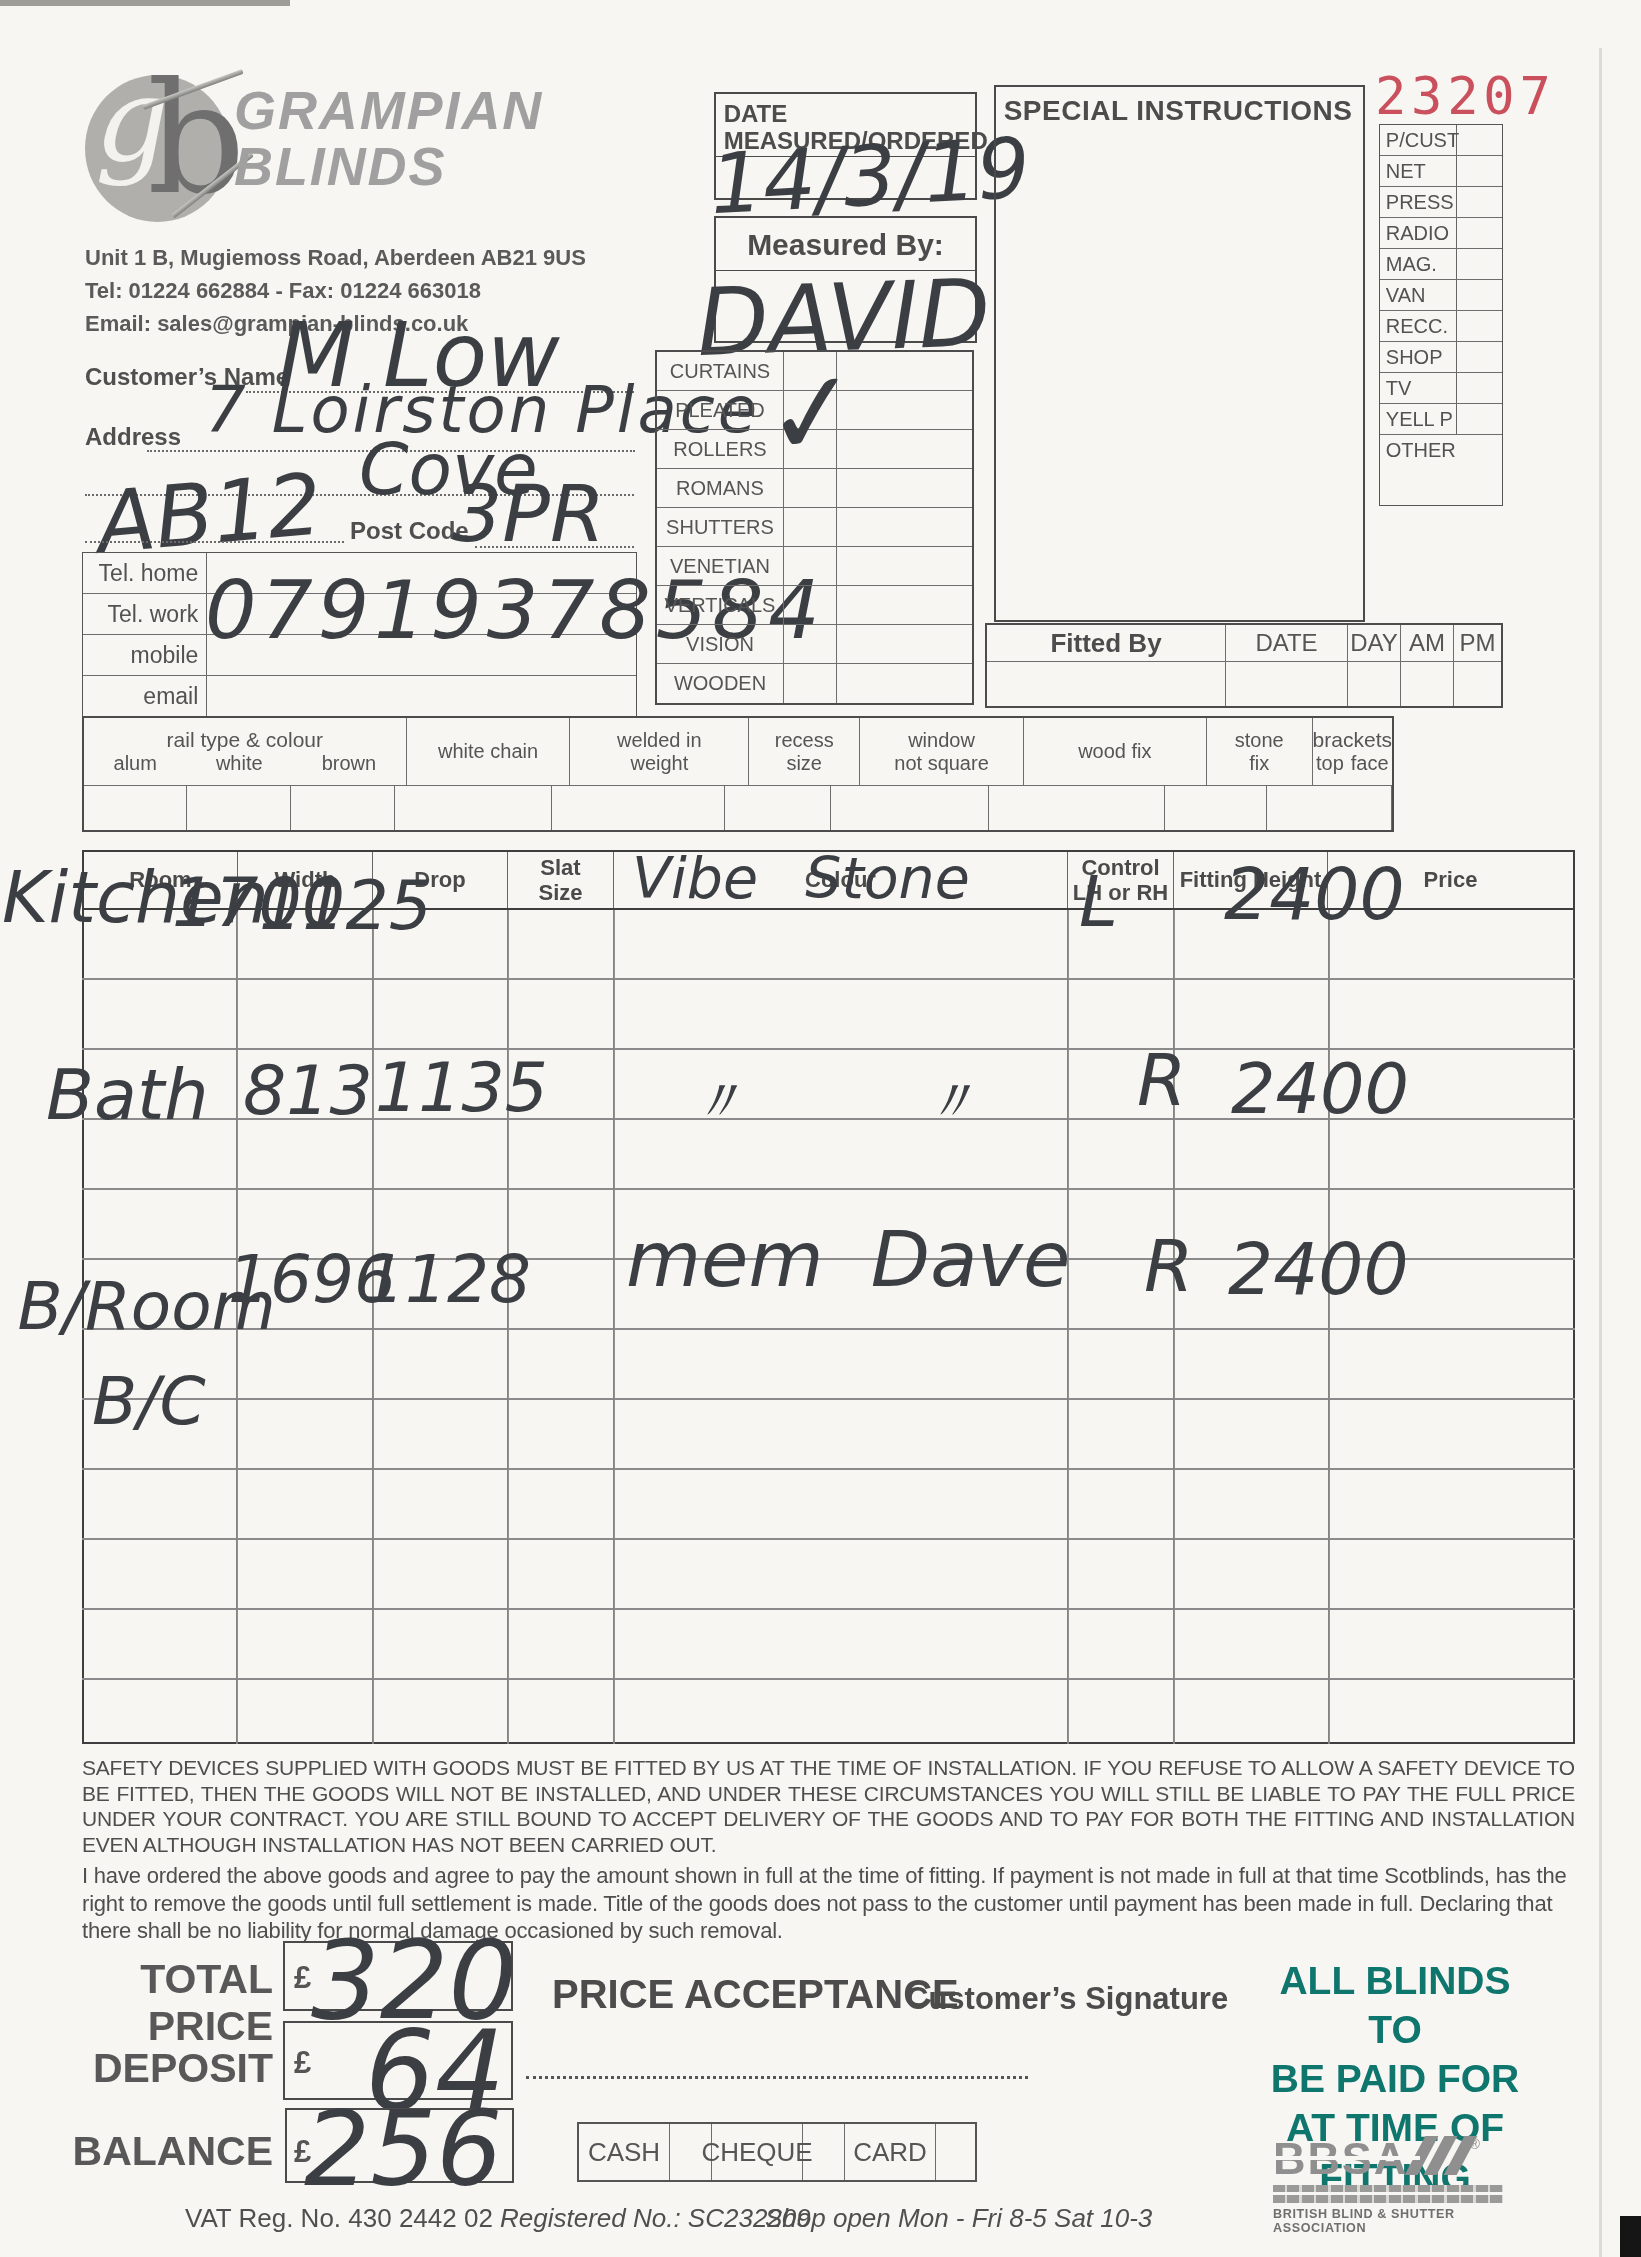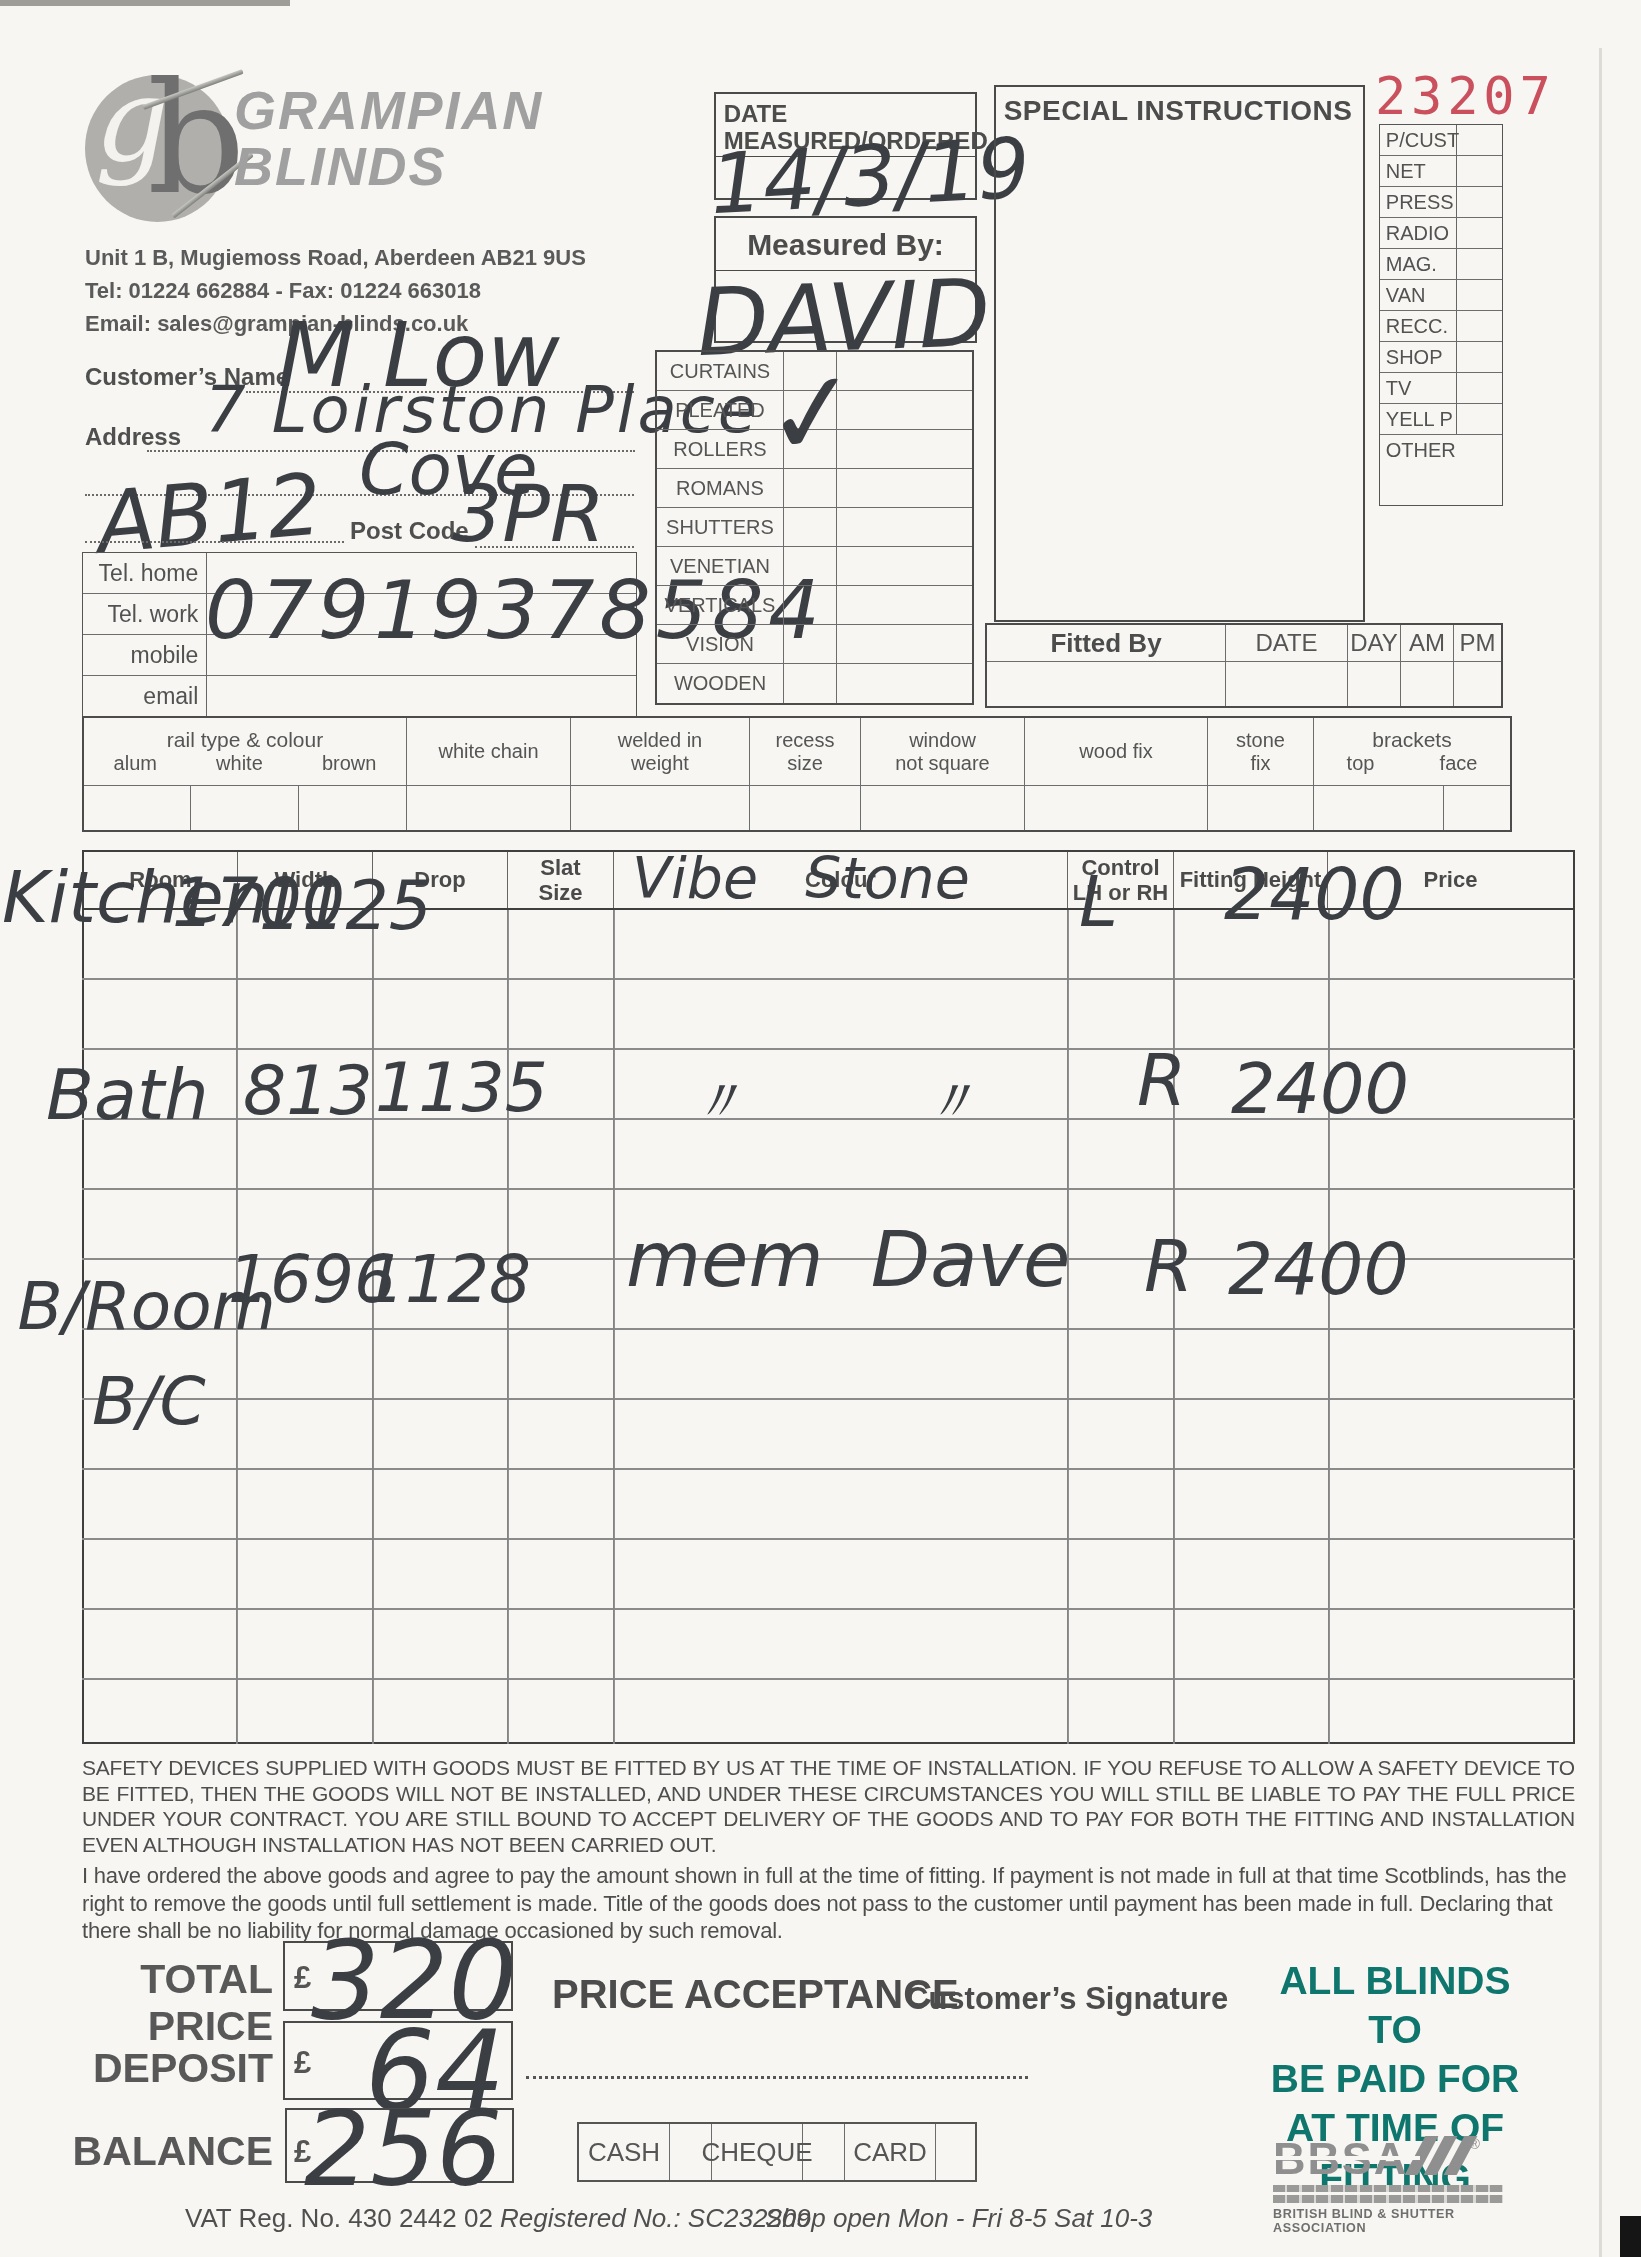--- a/index.html
+++ b/index.html
@@ -228,21 +228,21 @@
     </div>
     <div class="row" style="height:44px;">
       <div class="cell" style="width:239px;"></div>
       <div class="cell" style="width:122px;"></div>
       <div class="cell" style="width:53px;"></div>
       <div class="cell" style="width:53px;"></div>
       <div class="cell" style="flex:1;"></div>
     </div>
   </div>
 
-  <div class="abs" style="left:82px;top:716px;width:1430px;border:2.4px solid #4c4c4c;box-sizing:border-box;">
+  <div class="abs" style="left:82px;top:716px;width:1312px;border:2.4px solid #4c4c4c;box-sizing:border-box;">
     <div class="row hrule" style="height:68px;">
       <div class="cell" style="width:323px;flex-direction:column;justify-content:center;">
         <div style="font-size:21px;">rail type &amp; colour</div>
         <div style="display:flex;width:100%;justify-content:space-around;font-size:20px;">
           <span>alum</span>
           <span>white</span>
           <span>brown</span>
         </div>
       </div>
       <div class="cell" style="width:164px;">white chain</div>

